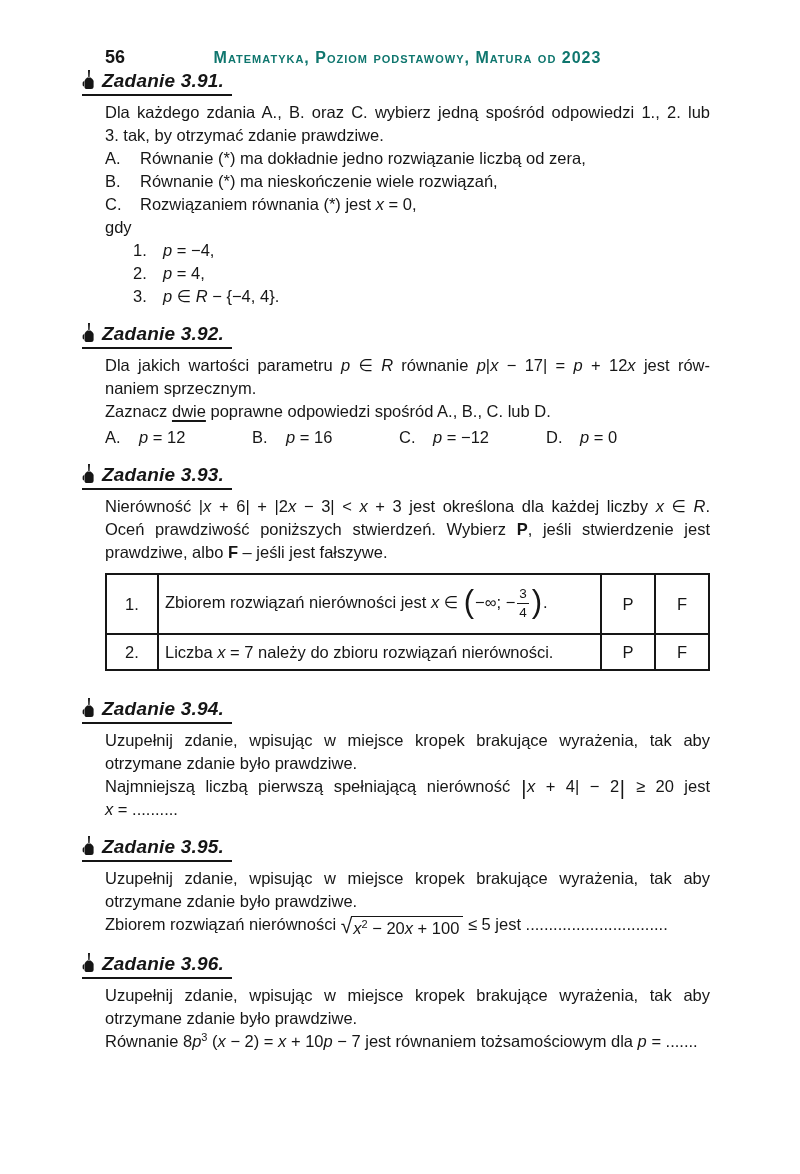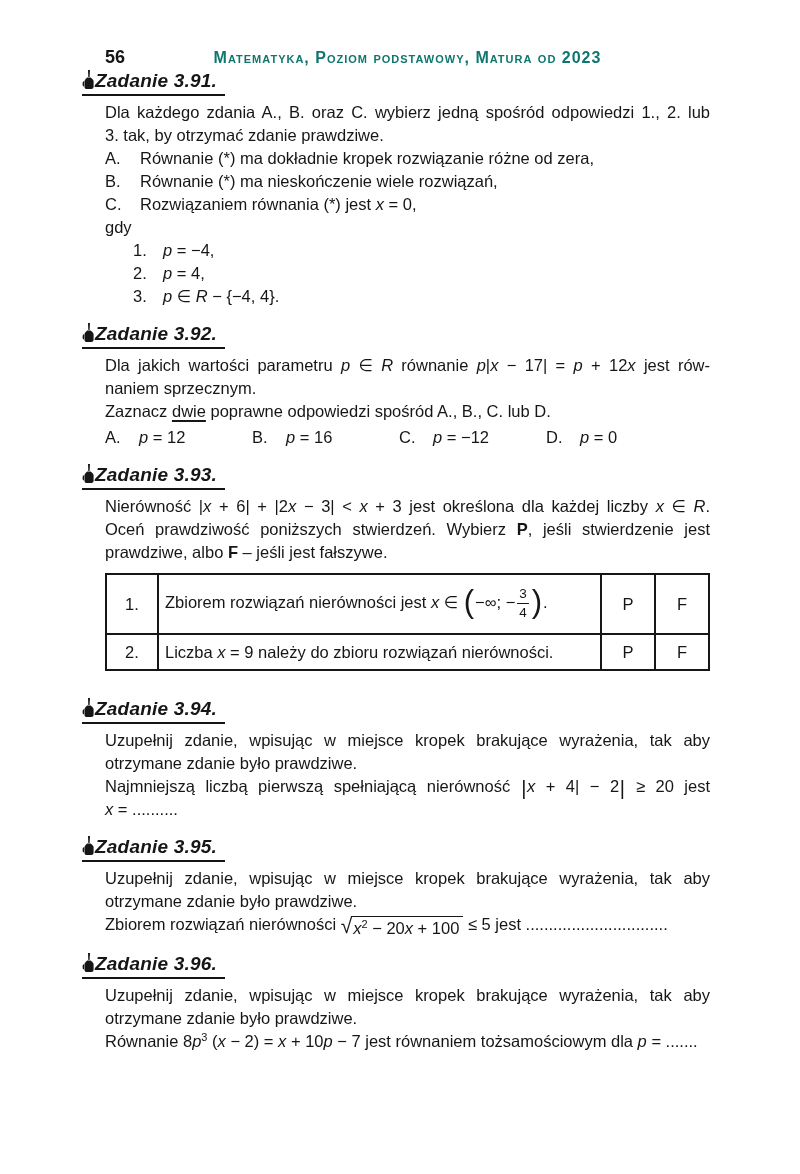--- a/index.html
+++ b/index.html
@@ -16,21 +16,21 @@
   .header-title{
     text-align:center;font-variant:small-caps;letter-spacing:1px;
     font-size:16px;font-weight:600;color:#0f766e;
   }
 
   
   .task{margin-top:15px;}
   .task.t91{margin-top:0;}
   .task.t94{margin-top:27px;}
   .task-heading{
-    display:inline-flex;align-items:flex-end;gap:0;
+    display:inline-flex;align-items:flex-end;gap:7px;
     border-bottom:2.4px solid #151515;padding:0 8px 3px 0;
     margin-left:-23px;margin-bottom:5px;
   }
   .heading-text{font-weight:bold;font-style:italic;font-size:19px;line-height:21px;letter-spacing:.2px;}
   .hand-icon{display:inline-block;line-height:0;}
 
   
   .task-body .line{min-height:23px;white-space:nowrap;}
   .task-body .line.justify{white-space:normal;text-align:justify;text-align-last:justify;}
   .line.labeled{display:flex;white-space:normal;}
@@ -89,21 +89,21 @@
             <path d="M2.2 11 q-1.6 .4 -1.6 2 v2 q0 1.4 1.4 1.6 Z" fill="#161616"></path>
           </svg>
       </span>
       <span class="heading-text">Zadanie 3.91.</span>
     </div>
     <div class="task-body">
         <div class="line justify"><span class="run">Dla każdego zdania A., B. oraz C. wybierz jedną spośród odpowiedzi 1., 2. lub</span></div>
         <div class="line"><span class="run">3. tak, by otrzymać zdanie prawdziwe.</span></div>
         <div class="line labeled">
           <span class="lbl">A.</span>
-          <span class="lcontent"><span class="run">Równanie (*) ma dokładnie kropek rozwiązanie różne od zera,</span></span>
+          <span class="lcontent"><span class="run">Równanie (*) ma dokładnie jedno rozwiązanie liczbą od zera,</span></span>
         </div>
         <div class="line labeled">
           <span class="lbl">B.</span>
           <span class="lcontent"><span class="run">Równanie (*) ma nieskończenie wiele rozwiązań,</span></span>
         </div>
         <div class="line labeled">
           <span class="lbl">C.</span>
           <span class="lcontent"><span class="run">Rozwiązaniem równania (*) jest </span><span class="run it">x</span><span class="run"> = 0,</span></span>
         </div>
         <div class="line"><span class="run">gdy</span></div>
@@ -180,21 +180,21 @@
         <td class="cell-num">1.</td>
         <td class="cell-stmt"><span class="run">Zbiorem rozwiązań nierówności jest </span><span class="run it">x</span><span class="run"> ∈ </span><span class="bigp">(</span><span class="run">−∞; −</span><span class="frac">
                 <span class="fn">3</span>
                 <span class="fd">4</span>
               </span><span class="bigp">)</span><span class="run">.</span></td>
         <td class="cell-pf">P</td>
         <td class="cell-pf">F</td>
       </tr>
       <tr class="row-short">
         <td class="cell-num">2.</td>
-        <td class="cell-stmt"><span class="run">Liczba </span><span class="run it">x</span><span class="run"> = 9 należy do zbioru rozwiązań nierówności.</span></td>
+        <td class="cell-stmt"><span class="run">Liczba </span><span class="run it">x</span><span class="run"> = 7 należy do zbioru rozwiązań nierówności.</span></td>
         <td class="cell-pf">P</td>
         <td class="cell-pf">F</td>
       </tr>
     </tbody>
       </table>
   </div>
 
   <div class="task t94">
     <div class="task-heading">
       <span class="hand-icon">

